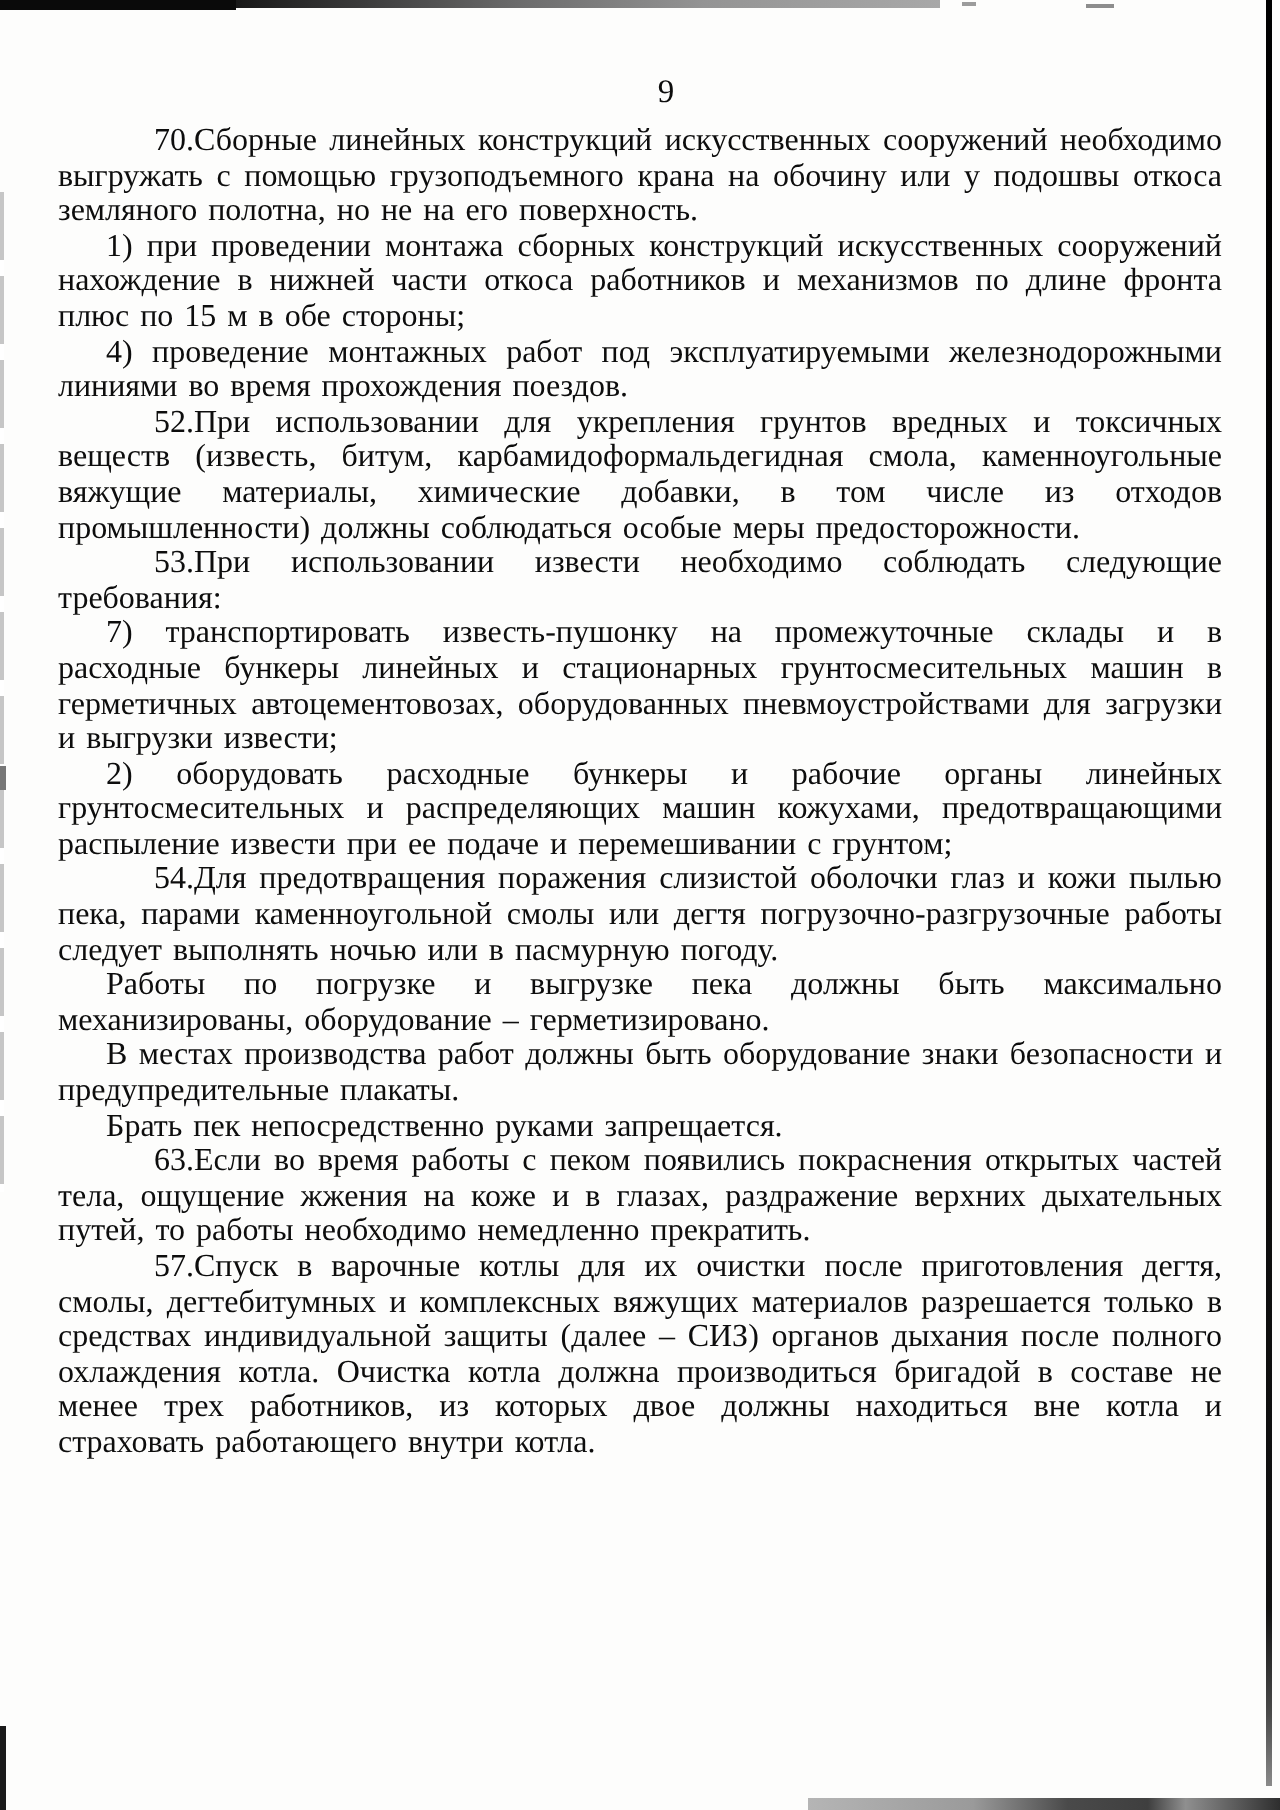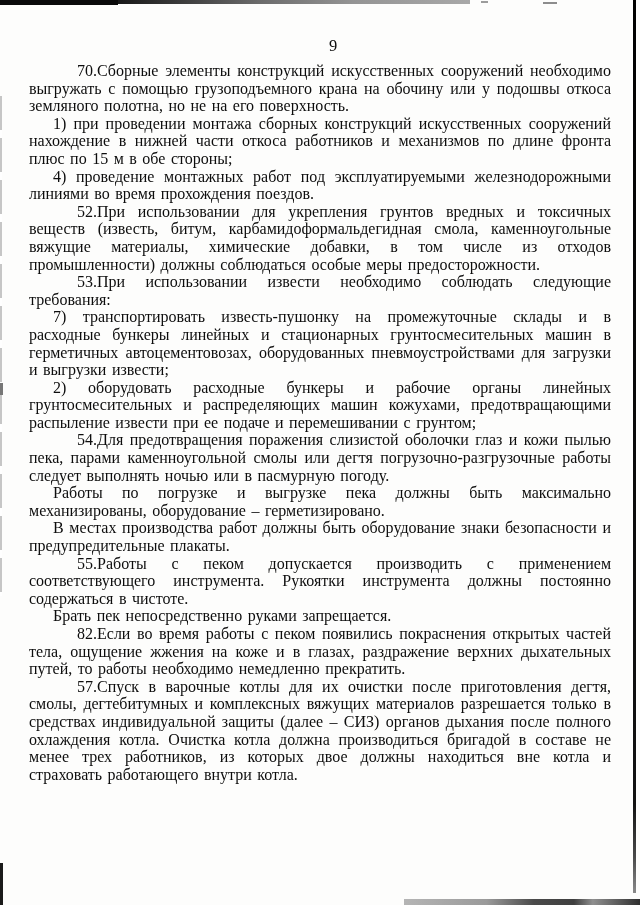--- a/index.html
+++ b/index.html
@@ -64,21 +64,21 @@
   <div class="art top-d2"></div>
   <div class="art right-line"></div>
   <div class="art left-line"></div>
   <div class="art left-d1"></div>
   <div class="art left-d2"></div>
   <div class="art bottom-band"></div>
 
   <div class="page">
     <div class="pagenum">9</div>
 
-    <p><span class="pnum">70.</span><span>Сборные элементы конструкций искусственных сооружений необходимо выгружать с помощью грузоподъемного крана на обочину или у подошвы откоса земляного полотна, но не на его поверхность.</span></p>
+    <p><span class="pnum">70.</span><span>Сборные линейных конструкций искусственных сооружений необходимо выгружать с помощью грузоподъемного крана на обочину или у подошвы откоса земляного полотна, но не на его поверхность.</span></p>
 
 
     <p><span>1) при проведении монтажа сборных конструкций искусственных сооружений нахождение в нижней части откоса работников и механизмов по длине фронта плюс по 15 м в обе стороны;</span></p>
 
     <p><span>4) проведение монтажных работ под эксплуатируемыми железнодорожными линиями во время прохождения поездов.</span></p>
 
     <p><span class="pnum">52.</span><span>При использовании для укрепления грунтов вредных и токсичных веществ (известь, битум, карбамидоформальдегидная смола, каменноугольные вяжущие материалы, химические добавки, в том числе из отходов промышленности) должны соблюдаться особые меры предосторожности.</span></p>
 
     <p><span class="pnum">53.</span><span>При использовании извести необходимо соблюдать следующие требования:</span></p>
 
@@ -86,21 +86,20 @@
 
     <p><span>2) оборудовать расходные бункеры и рабочие органы линейных грунтосмесительных и распределяющих машин кожухами, предотвращающими распыление извести при ее подаче и перемешивании с грунтом;</span></p>
 
 
     <p><span class="pnum">54.</span><span>Для предотвращения поражения слизистой оболочки глаз и кожи пылью пека, парами каменноугольной смолы или дегтя погрузочно-разгрузочные работы следует выполнять ночью или в пасмурную погоду.</span></p>
 
     <p><span>Работы по погрузке и выгрузке пека должны быть максимально механизированы, оборудование – герметизировано.</span></p>
 
     <p><span>В местах производства работ должны быть оборудование знаки безопасности и предупредительные плакаты.</span></p>
 
-    <p><span class="pnum">55.</span><span>Работы с пеком допускается производить с применением соответствующего инструмента. Рукоятки инструмента должны постоянно содержаться в чистоте.</span></p>
 
     <p><span>Брать пек непосредственно руками запрещается.</span></p>
 
-    <p><span class="pnum">82.</span><span>Если во время работы с пеком появились покраснения открытых частей тела, ощущение жжения на коже и в глазах, раздражение верхних дыхательных путей, то работы необходимо немедленно прекратить.</span></p>
+    <p><span class="pnum">63.</span><span>Если во время работы с пеком появились покраснения открытых частей тела, ощущение жжения на коже и в глазах, раздражение верхних дыхательных путей, то работы необходимо немедленно прекратить.</span></p>
 
     <p><span class="pnum">57.</span><span>Спуск в варочные котлы для их очистки после приготовления дегтя, смолы, дегтебитумных и комплексных вяжущих материалов разрешается только в средствах индивидуальной защиты (далее – СИЗ) органов дыхания после полного охлаждения котла. Очистка котла должна производиться бригадой в составе не менее трех работников, из которых двое должны находиться вне котла и страховать работающего внутри котла.</span></p>
   </div>
 </div>
 
 </body></html>

